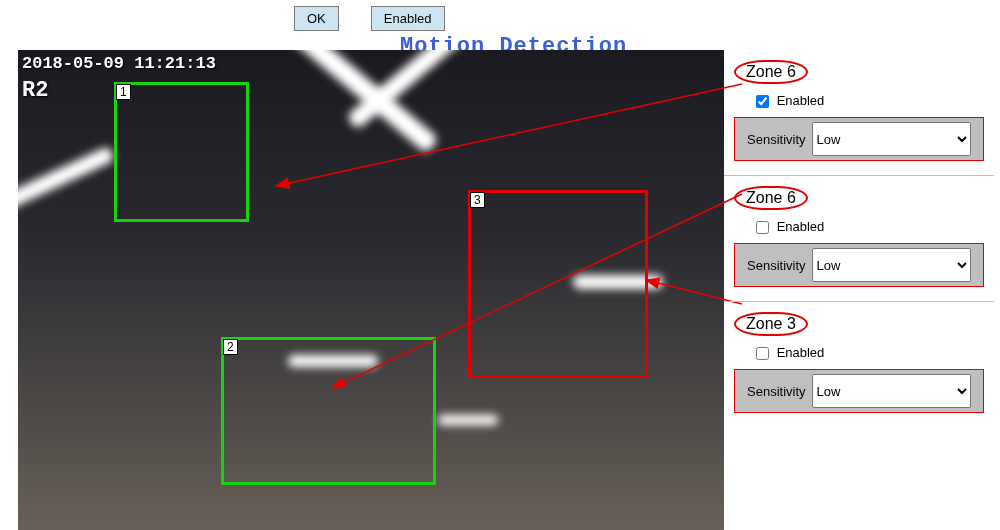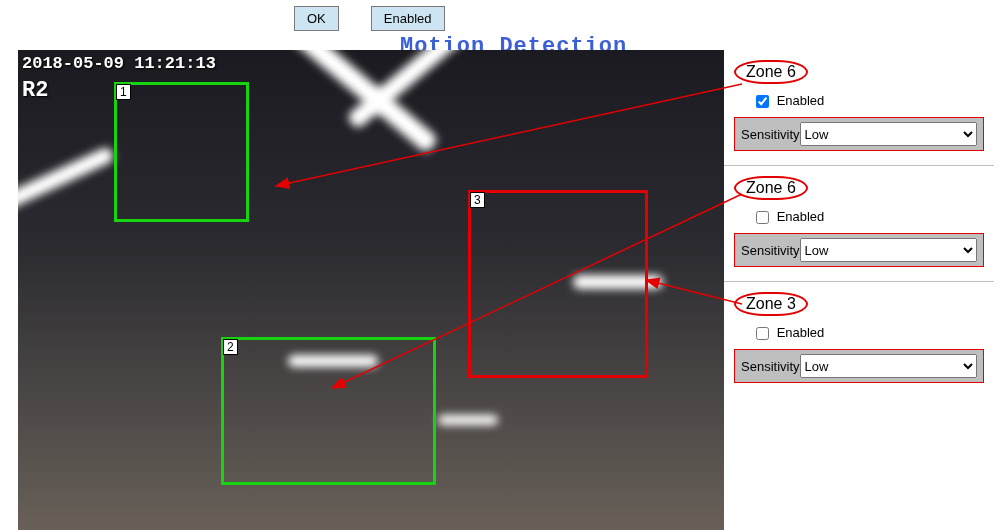--- a/index.html
+++ b/index.html
@@ -97,29 +97,30 @@
     border-radius: 50%/60%;
     padding: 2px 10px;
     display: inline-block;
     line-height: 16px;
   }
   .enable-row { margin: 8px 0 6px 18px; font-size: 13px; }
   .enable-row input { vertical-align: middle; margin-right: 4px; }
   .sens-row {
     border: 1px solid #e40000;
     background: #bfbfbf;
-    padding: 4px 6px;
+    padding: 4px 12px;
     display: flex;
     align-items: center;
+    gap: 6px;
     font-size: 13px;
   }
   .sens-row select {
     flex: 1;
     font-size: 13px;
-    height: 24px;
+    height: 34px;
   }
 
   
   .lightbar {
     position: absolute;
     background: #fff;
     filter: blur(4px);
     border-radius: 8px;
   }
 </style>

